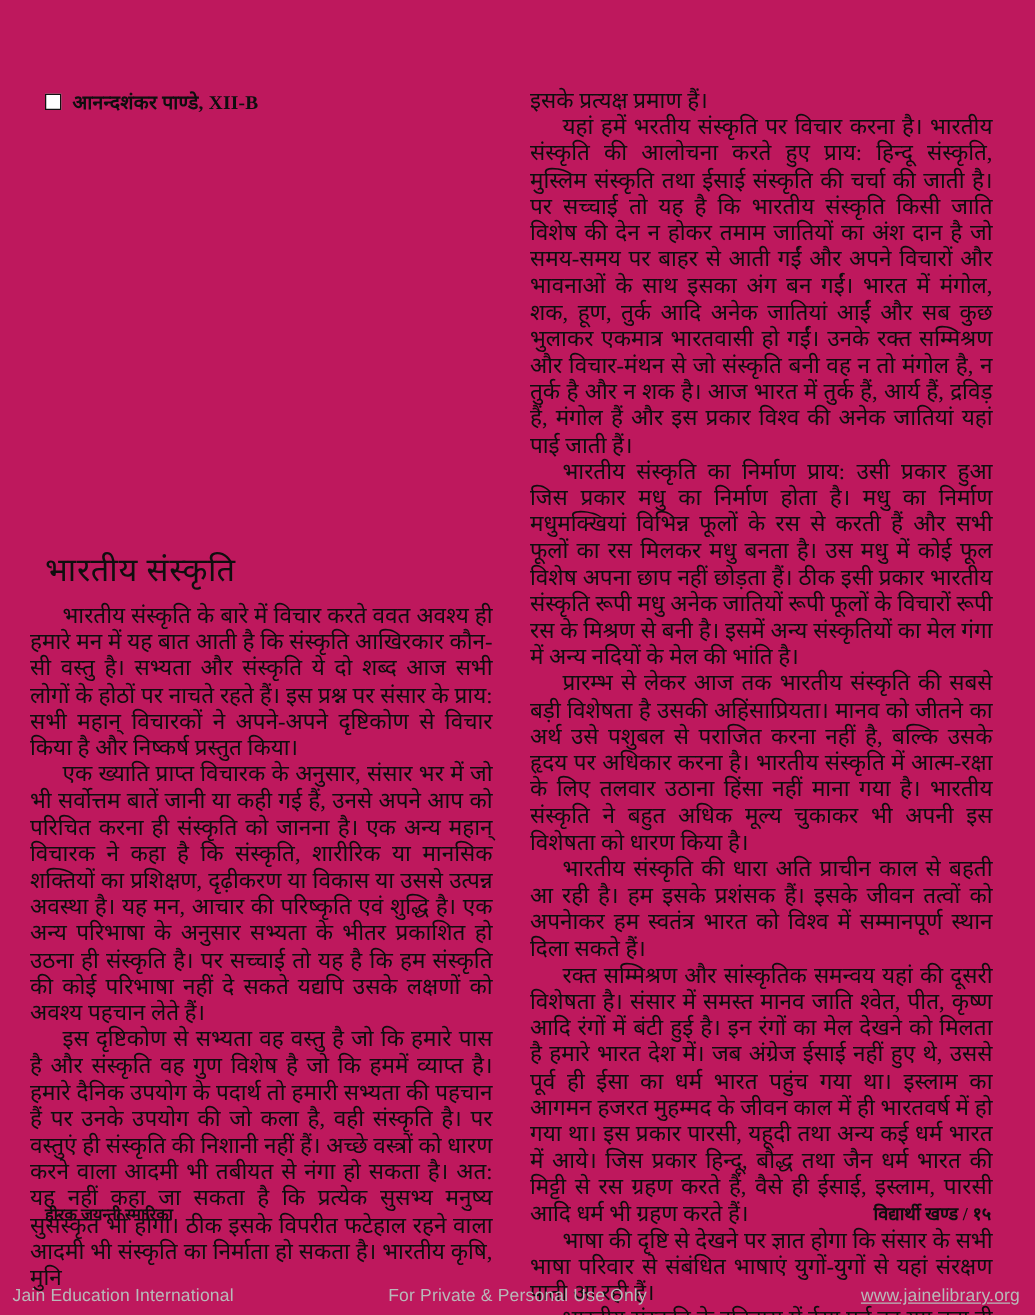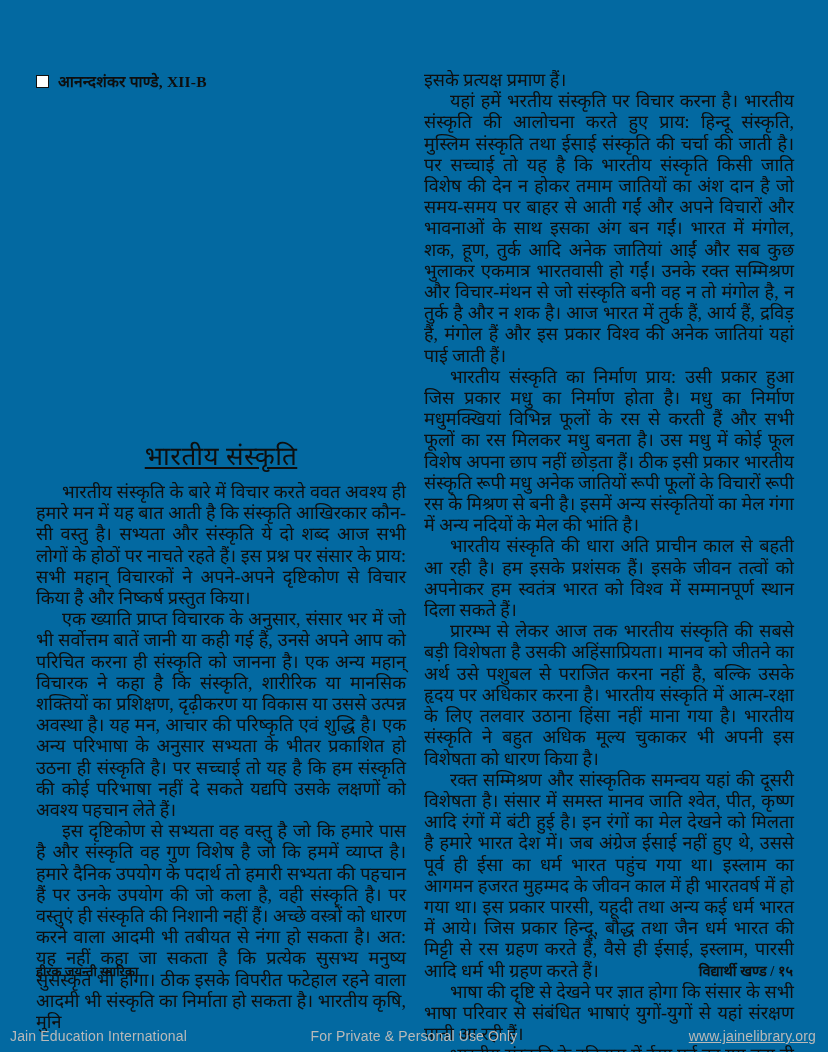--- a/index.html
+++ b/index.html
@@ -5,21 +5,21 @@
   html, body {
     margin: 0;
     padding: 0;
     background: #ffffff;
   }
 
   .page {
     position: relative;
     width: 828px;
     height: 1052px;
-    background: #0369a1;
+    background: #be185d;
     overflow: hidden;
     font-family: "Liberation Serif", "DejaVu Serif", serif;
     color: #0e0e0e;
     box-sizing: border-box;
   }
 
   
   .byline {
     position: absolute;
     left: 36px;
@@ -46,42 +46,41 @@
   .col {
     position: absolute;
     top: 70px;
     width: 370px;
     font-size: 18px;
     line-height: 21.2px;
     text-align: justify;
     text-justify: inter-word;
     box-sizing: border-box;
   }
-  .col-left  { left: 36px;  top: 482px; width: 370px; }
+  .col-left  { left: 24px;  top: 482px; width: 370px; }
   .col-right { left: 424px; top: 70px;  width: 370px; }
 
   .col p {
     margin: 0;
     text-indent: 26px;
     text-align: justify;
   }
   .col p.no-indent { text-indent: 0; }
 
   
   .article-title {
     position: absolute;
     left: 36px;
     top: 440px;
     width: 370px;
-    text-align: center;
+    text-align: left;
     font-size: 26px;
     line-height: 34px;
     font-weight: 400;
     letter-spacing: .5px;
-    text-decoration: underline;
   }
 
   
   .footer-left {
     position: absolute;
     left: 36px;
     top: 962px;
     font-size: 13px;
     font-weight: 700;
     white-space: nowrap;
@@ -122,22 +121,22 @@
 
   <div class="byline">
     <span class="byline-square"></span>
     <span class="byline-name">आनन्दशंकर पाण्डे, XII-B</span>
   </div>
 
   <div class="col col-right">
     <p class="no-indent">इसके प्रत्यक्ष प्रमाण हैं।</p>
     <p>यहां हमें भरतीय संस्कृति पर विचार करना है। भारतीय संस्कृति की आलोचना करते हुए प्राय: हिन्दू संस्कृति, मुस्लिम संस्कृति तथा ईसाई संस्कृति की चर्चा की जाती है। पर सच्चाई तो यह है कि भारतीय संस्कृति किसी जाति विशेष की देन न होकर तमाम जातियों का अंश दान है जो समय-समय पर बाहर से आती गईं और अपने विचारों और भावनाओं के साथ इसका अंग बन गईं। भारत में मंगोल, शक, हूण, तुर्क आदि अनेक जातियां आईं और सब कुछ भुलाकर एकमात्र भारतवासी हो गईं। उनके रक्त सम्मिश्रण और विचार-मंथन से जो संस्कृति बनी वह न तो मंगोल है, न तुर्क है और न शक है। आज भारत में तुर्क हैं, आर्य हैं, द्रविड़ हैं, मंगोल हैं और इस प्रकार विश्व की अनेक जातियां यहां पाई जाती हैं।</p>
     <p>भारतीय संस्कृति का निर्माण प्राय: उसी प्रकार हुआ जिस प्रकार मधु का निर्माण होता है। मधु का निर्माण मधुमक्खियां विभिन्न फूलों के रस से करती हैं और सभी फूलों का रस मिलकर मधु बनता है। उस मधु में कोई फूल विशेष अपना छाप नहीं छोड़ता हैं। ठीक इसी प्रकार भारतीय संस्कृति रूपी मधु अनेक जातियों रूपी फूलों के विचारों रूपी रस के मिश्रण से बनी है। इसमें अन्य संस्कृतियों का मेल गंगा में अन्य नदियों के मेल की भांति है।</p>
+    <p>प्रारम्भ से लेकर आज तक भारतीय संस्कृति की सबसे बड़ी विशेषता है उसकी अहिंसाप्रियता। मानव को जीतने का अर्थ उसे पशुबल से पराजित करना नहीं है, बल्कि उसके हृदय पर अधिकार करना है। भारतीय संस्कृति में आत्म-रक्षा के लिए तलवार उठाना हिंसा नहीं माना गया है। भारतीय संस्कृति ने बहुत अधिक मूल्य चुकाकर भी अपनी इस विशेषता को धारण किया है।</p>
     <p>भारतीय संस्कृति की धारा अति प्राचीन काल से बहती आ रही है। हम इसके प्रशंसक हैं। इसके जीवन तत्वों को अपनेाकर हम स्वतंत्र भारत को विश्व में सम्मानपूर्ण स्थान दिला सकते हैं।</p>
-    <p>प्रारम्भ से लेकर आज तक भारतीय संस्कृति की सबसे बड़ी विशेषता है उसकी अहिंसाप्रियता। मानव को जीतने का अर्थ उसे पशुबल से पराजित करना नहीं है, बल्कि उसके हृदय पर अधिकार करना है। भारतीय संस्कृति में आत्म-रक्षा के लिए तलवार उठाना हिंसा नहीं माना गया है। भारतीय संस्कृति ने बहुत अधिक मूल्य चुकाकर भी अपनी इस विशेषता को धारण किया है।</p>
     <p>रक्त सम्मिश्रण और सांस्कृतिक समन्वय यहां की दूसरी विशेषता है। संसार में समस्त मानव जाति श्वेत, पीत, कृष्ण आदि रंगों में बंटी हुई है। इन रंगों का मेल देखने को मिलता है हमारे भारत देश में। जब अंग्रेज ईसाई नहीं हुए थे, उससे पूर्व ही ईसा का धर्म भारत पहुंच गया था। इस्लाम का आगमन हजरत मुहम्मद के जीवन काल में ही भारतवर्ष में हो गया था। इस प्रकार पारसी, यहूदी तथा अन्य कई धर्म भारत में आये। जिस प्रकार हिन्दू, बौद्ध तथा जैन धर्म भारत की मिट्टी से रस ग्रहण करते हैं, वैसे ही ईसाई, इस्लाम, पारसी आदि धर्म भी ग्रहण करते हैं।</p>
     <p>भाषा की दृष्टि से देखने पर ज्ञात होगा कि संसार के सभी भाषा परिवार से संबंधित भाषाएं युगों-युगों से यहां संरक्षण पाती आ रही हैं।</p>
     <p>भारतीय संस्कृति के इतिहास में ईसा पूर्व का युग बड़ा ही गौरवपूर्ण</p>
   </div>
 
   <div class="article-title">भारतीय संस्कृति</div>
 
   <div class="col col-left">
     <p>भारतीय संस्कृति के बारे में विचार करते ववत अवश्य ही हमारे मन में यह बात आती है कि संस्कृति आखिरकार कौन-सी वस्तु है। सभ्यता और संस्कृति ये दो शब्द आज सभी लोगों के होठों पर नाचते रहते हैं। इस प्रश्न पर संसार के प्राय: सभी महान् विचारकों ने अपने-अपने दृष्टिकोण से विचार किया है और निष्कर्ष प्रस्तुत किया।</p>
     <p>एक ख्याति प्राप्त विचारक के अनुसार, संसार भर में जो भी सर्वोत्तम बातें जानी या कही गई हैं, उनसे अपने आप को परिचित करना ही संस्कृति को जानना है। एक अन्य महान् विचारक ने कहा है कि संस्कृति, शारीरिक या मानसिक शक्तियों का प्रशिक्षण, दृढ़ीकरण या विकास या उससे उत्पन्न अवस्था है। यह मन, आचार की परिष्कृति एवं शुद्धि है। एक अन्य परिभाषा के अनुसार सभ्यता के भीतर प्रकाशित हो उठना ही संस्कृति है। पर सच्चाई तो यह है कि हम संस्कृति की कोई परिभाषा नहीं दे सकते यद्यपि उसके लक्षणों को अवश्य पहचान लेते हैं।</p>

